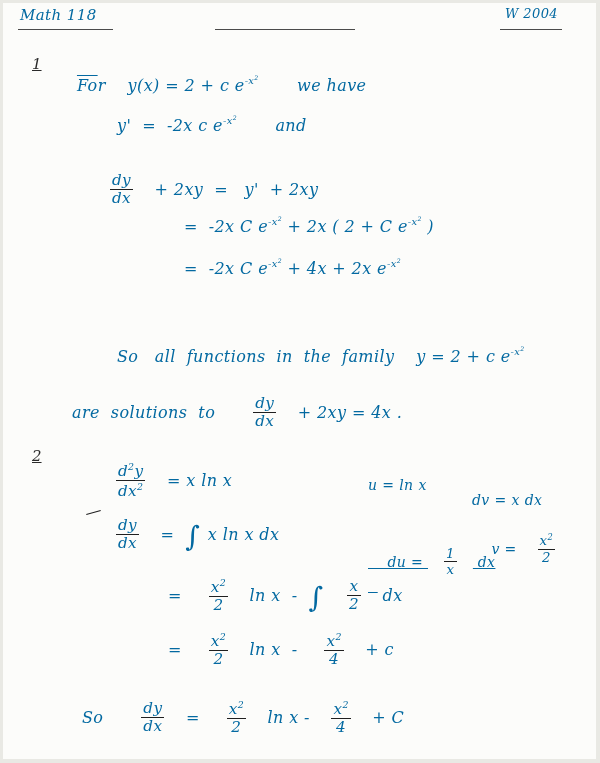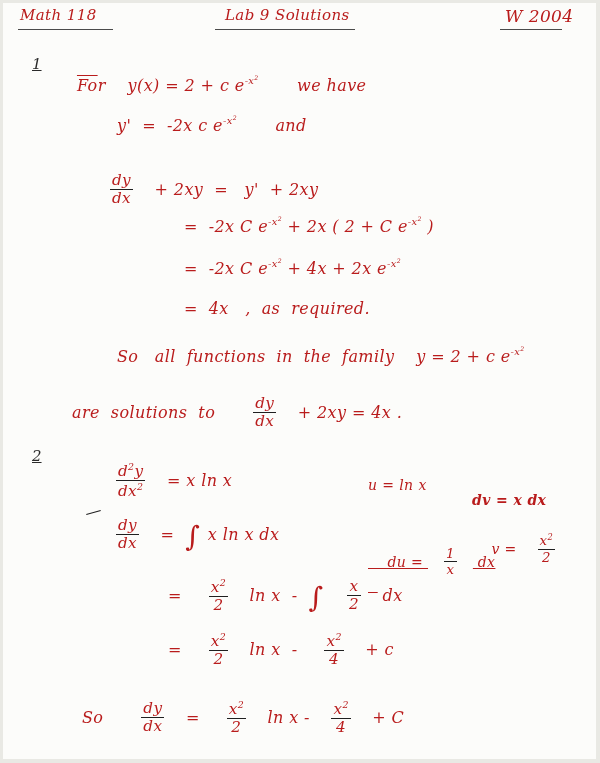--- a/index.html
+++ b/index.html
@@ -38,36 +38,36 @@
   .hdr-center {
     position: absolute;
     left: 225px;
     top: 0;
     font-size: 15px;
   }
   .hdr-right {
     position: absolute;
     left: 505px;
     top: 0;
-    font-size: 17px;
+    font-size: 13px;
   }
   .rule {
     position: absolute;
     border-bottom: 1px solid #4a4a4a;
     height: 0;
   }
   .rule.r1 { left: 18px; top: 23px; width: 95px; }
   .rule.r2 { left: 215px; top: 23px; width: 140px; }
   .rule.r3 { left: 500px; top: 23px; width: 62px; }
 
   
   .hw {
     font-family: "DejaVu Serif", serif;
     font-style: italic;
-    color: #b91c1c;
+    color: #0369a1;
     white-space: pre;
     letter-spacing: 0.4px;
   }
   .line {
     position: absolute;
     white-space: pre;
   }
   .num {
     position: absolute;
     font-style: italic;
@@ -126,21 +126,20 @@
 
 <div class="page">
 
   <div class="edge top"></div>
   <div class="edge bottom"></div>
   <div class="edge left"></div>
   <div class="edge right"></div>
 
   <div class="header">
     <span class="hdr-left hw">Math 118</span>
-    <span class="hdr-center hw">Lab 9 Solutions</span>
     <span class="hdr-right hw">W 2004</span>
     <div class="rule r1"></div>
     <div class="rule r2"></div>
     <div class="rule r3"></div>
   </div>
 
   <div class="num" style="left:32px; top:55px;">1</div>
 
   <div class="line hw sz16" style="left:55px; top:55px;">
     <span style="text-decoration:overline;margin-top:16px;">Fo</span>r&nbsp;&nbsp;&nbsp; y(x) = 2 + c e<sup>-x<sup>2</sup></sup> &nbsp;&nbsp;&nbsp;&nbsp;&nbsp; we have
@@ -155,23 +154,20 @@
   </div>
 
   <div class="line hw sz16" style="left:162px; top:196px;">
     = &nbsp;-2x C e<sup>-x<sup>2</sup></sup> + 2x ( 2 + C e<sup>-x<sup>2</sup></sup> )
   </div>
 
   <div class="line hw sz16" style="left:162px; top:238px;">
     = &nbsp;-2x C e<sup>-x<sup>2</sup></sup> + 4x + 2x e<sup>-x<sup>2</sup></sup>
   </div>
 
-  <div class="line hw sz16" style="left:162px; top:280px;">
-    = &nbsp;4x &nbsp;&nbsp;, &nbsp;as &nbsp;required.
-  </div>
 
   <div class="line hw sz16" style="left:95px; top:326px;">
     So &nbsp;&nbsp;all &nbsp;functions &nbsp;in &nbsp;the &nbsp;family &nbsp;&nbsp; y = 2 + c e<sup>-x<sup>2</sup></sup>
   </div>
 
   <div class="line hw sz16" style="left:50px; top:378px;">
     are &nbsp;solutions &nbsp;to &nbsp;&nbsp;&nbsp;<span class="frac"><span class="top">dy</span><span class="bot">dx</span></span> + 2xy = 4x .
   </div>
 
   <div class="num" style="left:32px; top:447px;">2</div>
@@ -191,21 +187,21 @@
 
   <div class="line hw sz16" style="left:146px; top:614px;">
     = &nbsp;<span class="frac"><span class="top">x<sup>2</sup></span><span class="bot">2</span></span> ln x &nbsp;- &nbsp;<span class="frac"><span class="top">x<sup>2</sup></span><span class="bot">4</span></span> + c
   </div>
 
   <div class="line hw sz16" style="left:60px; top:682px;">
     So &nbsp;&nbsp;&nbsp;<span class="frac"><span class="top">dy</span><span class="bot">dx</span></span> = &nbsp;<span class="frac"><span class="top">x<sup>2</sup></span><span class="bot">2</span></span> ln x - <span class="frac"><span class="top">x<sup>2</sup></span><span class="bot">4</span></span> + C
   </div>
 
   <div class="line hw sz14" style="left:368px; top:477px;">u = ln x</div>
-  <div class="line hw sz14" style="left:472px; top:492px;font-weight:bold;">dv = x dx</div>
+  <div class="line hw sz14" style="left:472px; top:492px;">dv = x dx</div>
 
   <div class="line hw sz14" style="left:368px; top:532px;text-decoration:underline;">
     du = <span class="frac"><span class="top">1</span><span class="bot">x</span></span> dx
   </div>
   <div class="line hw sz14" style="left:472px; top:518px;">
     v = <span class="frac"><span class="top">x<sup>2</sup></span><span class="bot">2</span></span>
   </div>
 
 </div>
 

